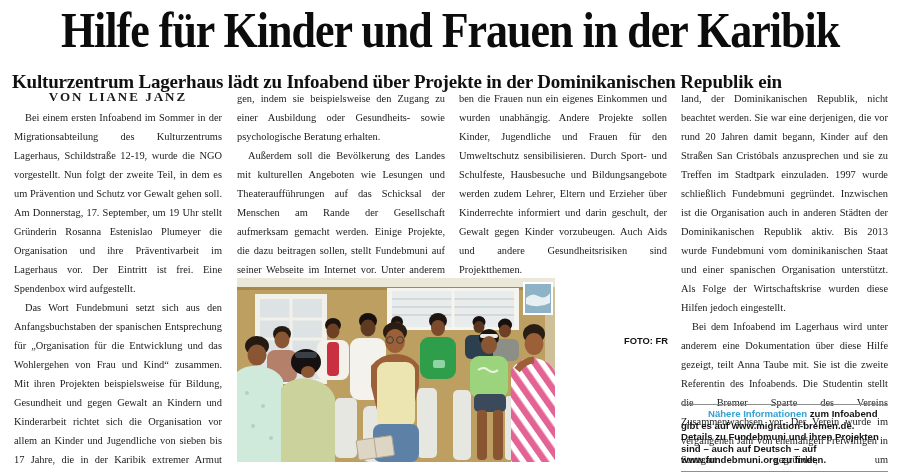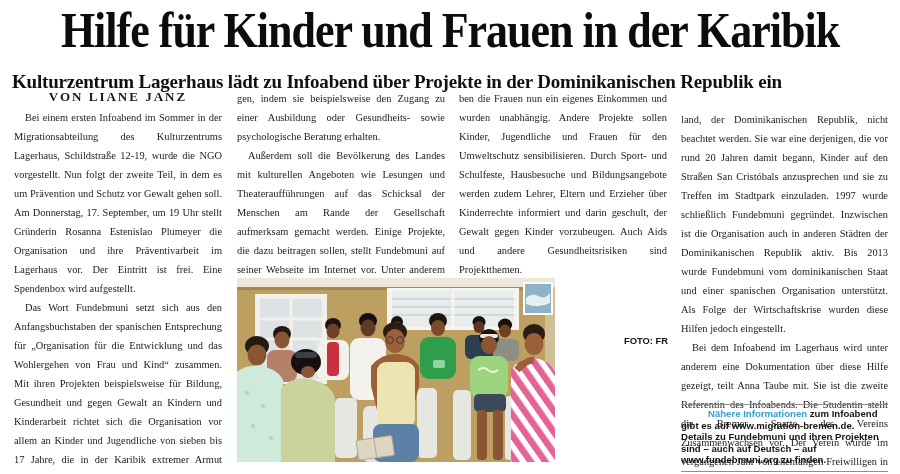--- a/index.html
+++ b/index.html
@@ -24,21 +24,21 @@
   .col{
     position:absolute;font-size:10.4px;line-height:19px;text-align:justify;
     color:#1b1b1b;
   }
   .col p{margin:0;padding:0;}
   .col p.ind{text-indent:11px;}
   .col b.lead{font-weight:700;}
   #col1{left:14px;top:108px;width:208px;height:352px;}
   #col2{left:237px;top:89px;width:208px;height:186px;}
   #col3{left:459px;top:89px;width:208px;height:186px;}
-  #col4{left:681px;top:89px;width:207px;height:312px;margin-top:21px;}
+  #col4{left:681px;top:89px;width:207px;height:312px;}
   .photo{
     position:absolute;left:237px;top:278px;width:318px;height:184px;margin:0;
     line-height:0;box-shadow:0 0 0 1px #d8d0bd inset;
   }
   .caption{
     position:absolute;left:567px;top:333px;width:101px;
     font-family:"Liberation Sans",sans-serif;font-weight:700;
     font-size:9.4px;line-height:10.6px;color:#141414;text-align:left;
   }
   .credit{display:block;text-align:right;margin-top:3px;}

